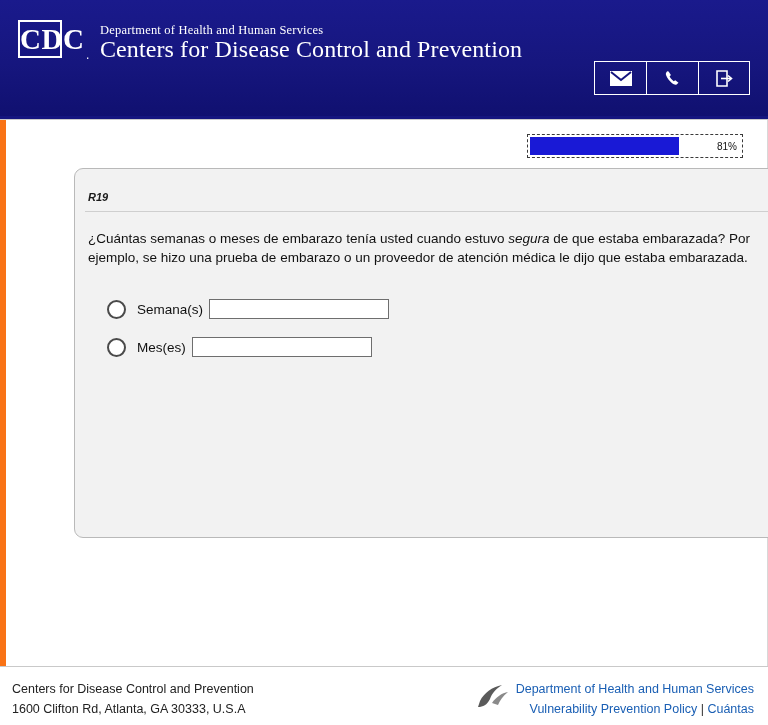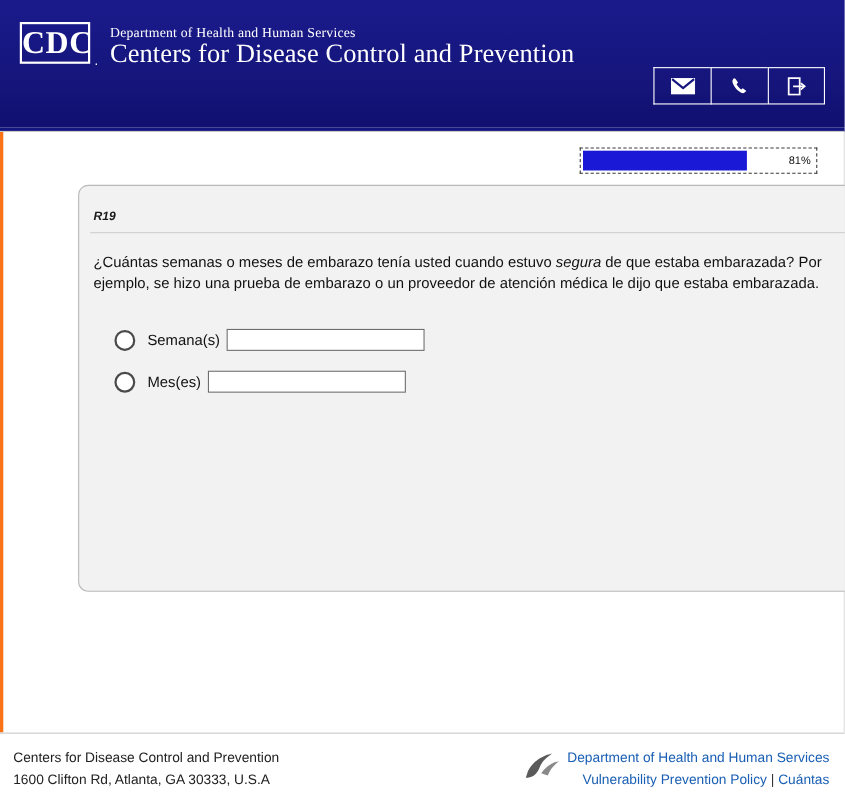--- a/index.html
+++ b/index.html
@@ -18,21 +18,21 @@
     position: relative;
     width: 768px;
     height: 116px;
     background: #15157f;
     background: linear-gradient(180deg, #1a1a8c 0%, #16167e 55%, #101070 100%);
   }
   .cdc-logo {
     position: absolute;
     left: 18px;
     top: 20px;
-    width: 64px;
+    width: 44px;
     height: 38px;
     border: 2px solid #ffffff;
     color: #ffffff;
     font-family: "Liberation Serif", serif;
     font-weight: bold;
     font-size: 29px;
     line-height: 34px;
     text-align: center;
     letter-spacing: 0.5px;
   }
@@ -89,21 +89,21 @@
     background: #15157f;
     border-bottom: 1px solid #c9c9c9;
   }
 
   
   .page {
     position: relative;
     width: 768px;
     height: 546px;
     background: #ffffff;
-    border-left: 3px solid #f97316;
+    border-left: 6px solid #f97316;
     border-right: 1px solid #d8d8d8;
   }
 
   
   .progress-wrap {
     position: absolute;
     right: 24px;
     top: 14px;
     width: 216px;
     height: 24px;

